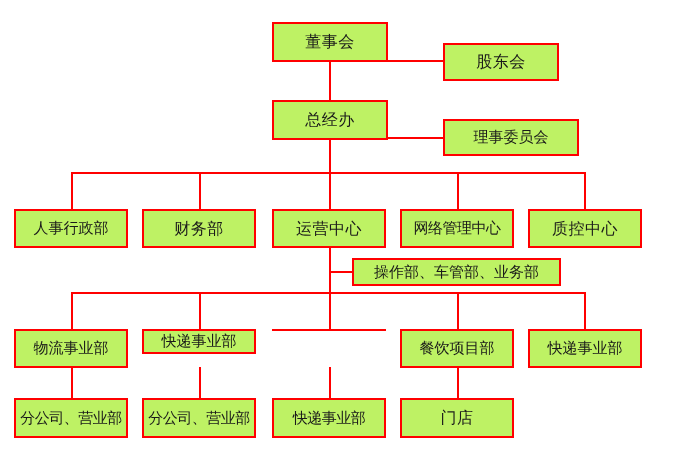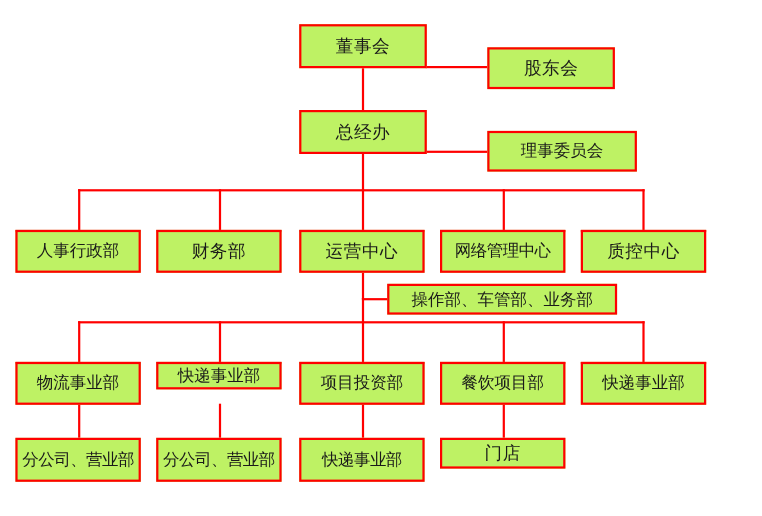--- a/index.html
+++ b/index.html
@@ -113,22 +113,21 @@
   <div class="node compact" style="left:14px; top:209px; width:114px; height:39px;">人事行政部</div>
   <div class="node" style="left:272px; top:209px; width:114px; height:39px;">运营中心</div>
   <div class="node" style="left:142px; top:209px; width:114px; height:39px;">财务部</div>
   <div class="node tight" style="left:400px; top:209px; width:114px; height:39px;">网络管理中心</div>
   <div class="node compact" style="left:352px; top:258px; width:209px; height:28px;">操作部、车管部、业务部</div>
 
   <div class="node" style="left:528px; top:209px; width:114px; height:39px;">质控中心</div>
 
   <div class="node compact" style="left:14px; top:329px; width:114px; height:39px;">物流事业部</div>
   <div class="node compact" style="left:142px; top:329px; width:114px; height:25px;">快递事业部</div>
-  <div class="node compact" style="left:272px; top:329px; width:114px; height:39px;">项目投资部</div>
   <div class="node compact" style="left:400px; top:329px; width:114px; height:39px;">餐饮项目部</div>
   <div class="node compact" style="left:528px; top:329px; width:114px; height:39px;">快递事业部</div>
 
   <div class="node tight" style="left:14px; top:398px; width:114px; height:40px;">分公司、营业部</div>
   <div class="node tight" style="left:142px; top:398px; width:114px; height:40px;">分公司、营业部</div>
   <div class="node tight" style="left:272px; top:398px; width:114px; height:40px;">快递事业部</div>
-  <div class="node" style="left:400px; top:398px; width:114px; height:28px;">门店</div>
+  <div class="node" style="left:400px; top:398px; width:114px; height:40px;">门店</div>
 
 </div>
 
 </body></html>

